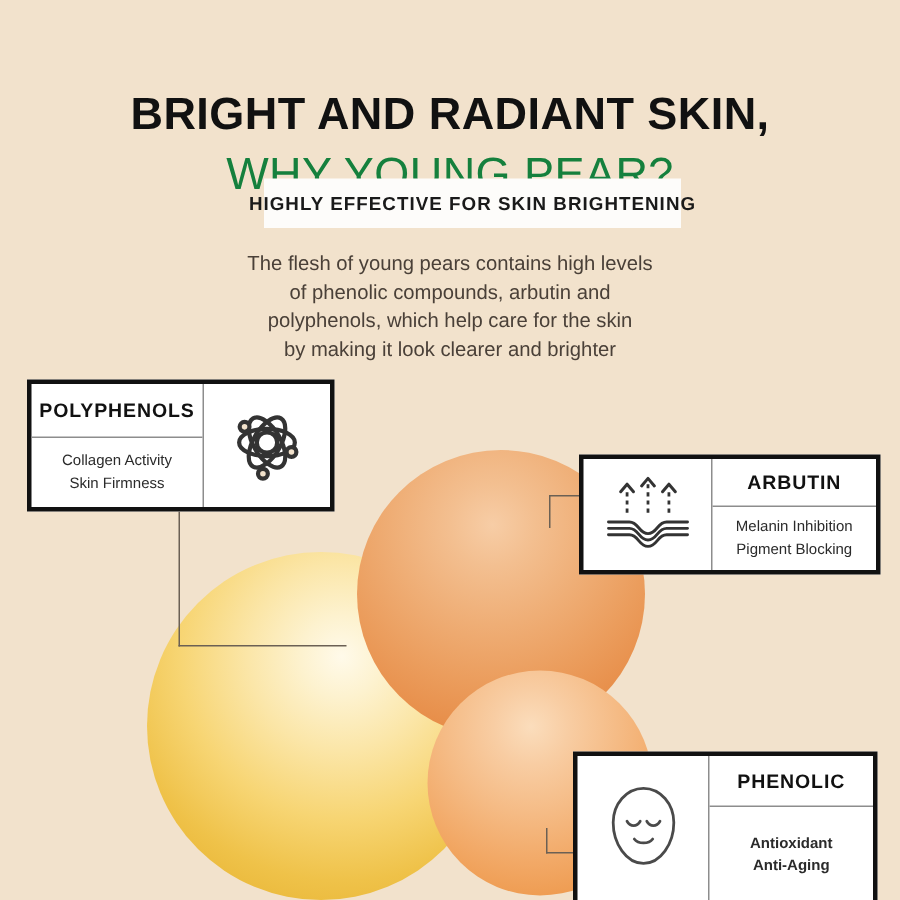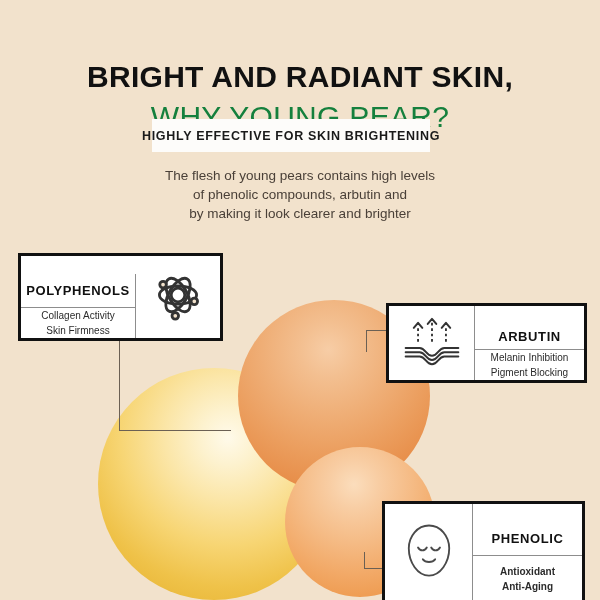--- a/index.html
+++ b/index.html
@@ -45,21 +45,21 @@
     font-size: 30px;
     font-weight: normal;
     letter-spacing: 0.3px;
     color: #15803d;
     white-space: nowrap;
   }
 
   
   #subtitle-band {
     position: absolute;
-    left: 152px;
+    left: 176px;
     top: 119px;
     width: 278px;
     height: 33px;
     background: #fdfcfa;
     display: flex;
     align-items: center;
     justify-content: center;
   }
   #subtitle-band .st-text {
     font-size: 12.5px;
@@ -161,21 +161,20 @@
     background: #ffffff;
     border: 3px solid #111111;
     display: flex;
     z-index: 7;
     box-sizing: border-box;
   }
   .card-text-col {
     display: flex;
     flex-direction: column;
     box-sizing: border-box;
-    margin-top: 18px;
   }
   .card-title {
     display: flex;
     align-items: center;
     justify-content: center;
     font-size: 13px;
     font-weight: bold;
     letter-spacing: 0.6px;
     color: #111111;
     box-sizing: border-box;
@@ -260,20 +259,21 @@
     <span class="head-line-2">WHY YOUNG PEAR?</span>
   </div>
 
   <div id="subtitle-band">
     <span class="st-text">HIGHLY EFFECTIVE FOR SKIN BRIGHTENING</span>
   </div>
 
   <div id="body-copy">
     <span class="bl">The flesh of young pears contains high levels</span>
     <span class="bl">of phenolic compounds, arbutin and</span>
+    <span class="bl">polyphenols, which help care for the skin</span>
     <span class="bl">by making it look clearer and brighter</span>
   </div>
 
   <div class="sphere" id="sphere-yellow"></div>
   <div class="sphere" id="sphere-orange"></div>
   <div class="sphere" id="sphere-peach"></div>
 
   <div class="conn conn-v" id="conn-poly-v"></div>
   <div class="conn conn-h" id="conn-poly-h"></div>
   <div class="conn conn-h" id="conn-arb-h"></div>

